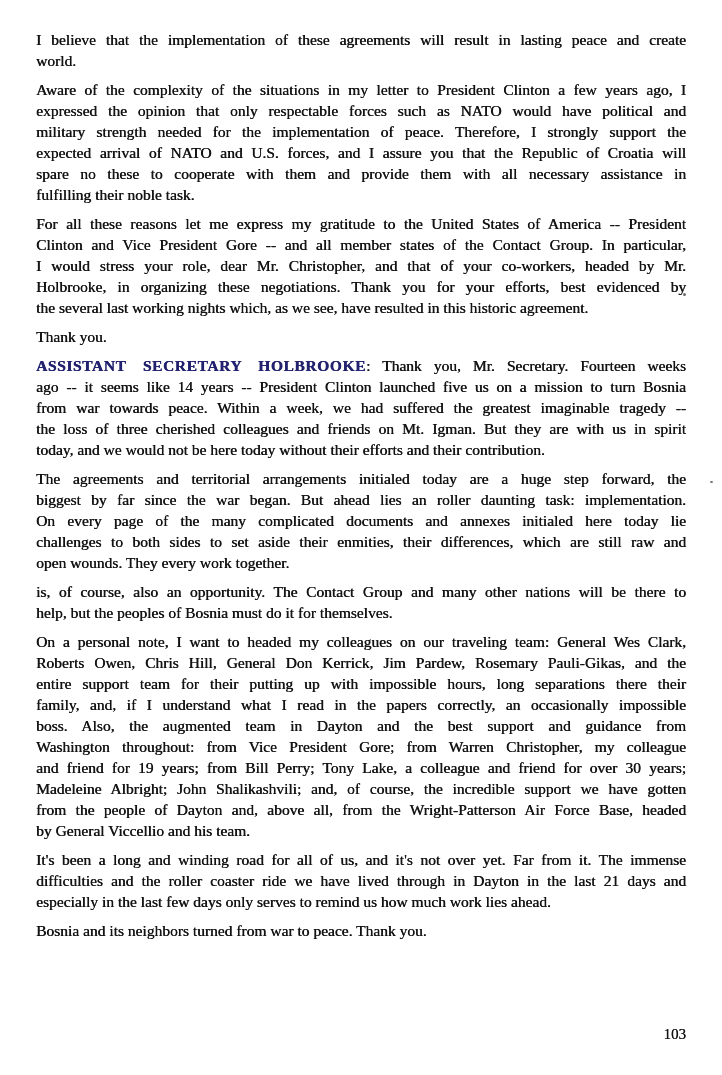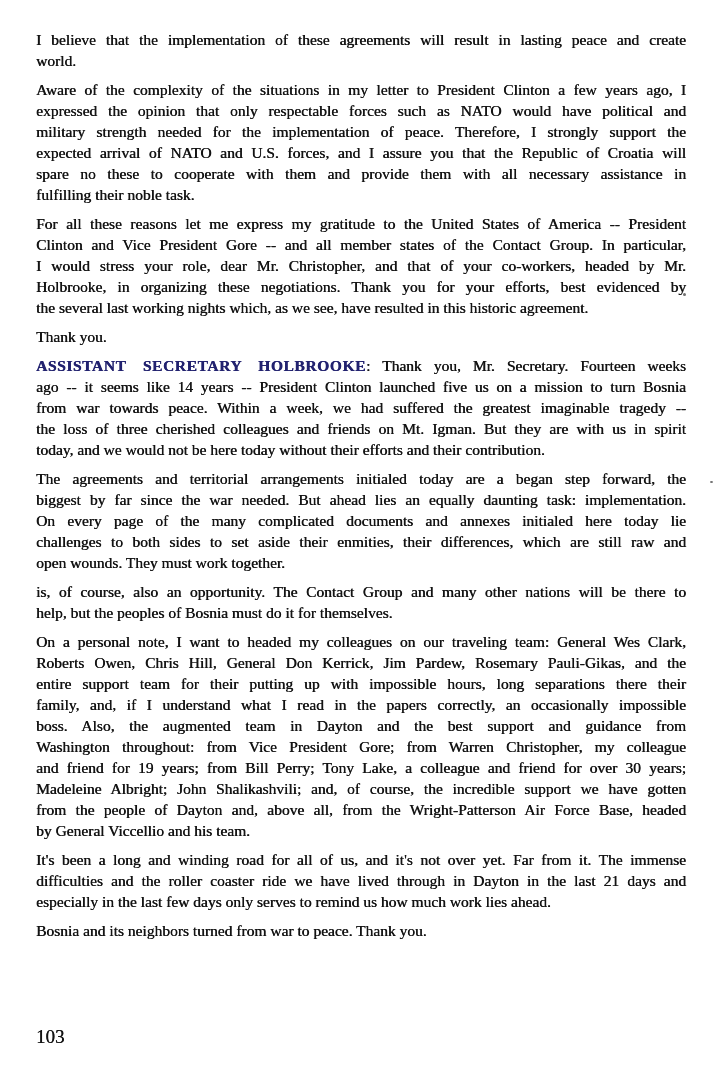--- a/index.html
+++ b/index.html
@@ -34,22 +34,22 @@
     color: var(--speaker-color, #22226f);
     letter-spacing: 0.6px;
     word-spacing: 4px;
     text-shadow: 0.4px 0 0 currentColor;
   }
   .footer {
     position: absolute;
     left: 36px;
     top: 1026px;
     width: 650px;
-    text-align: left;
-    font-size: 19px;
+    text-align: right;
+    font-size: 15px;
     text-shadow: 0.3px 0 0 currentColor;
   }
   .speck { position: absolute; background: #6f6f6f; border-radius: 50%; }
   .speck1 { left: 683px; top: 293px; width: 3px; height: 3px; }
   .speck2 { left: 710px; top: 481px; width: 3px; height: 2px; }
 </style>
 </head>
 <body>
 
 <div class="page">
@@ -77,25 +77,25 @@
         <div class="line last">Thank you.</div>
       </div>
       <div class="para">
         <div class="line"><span class="speaker">ASSISTANT SECRETARY HOLBROOKE</span>: Thank you, Mr. Secretary. Fourteen weeks</div>
         <div class="line">ago -- it seems like 14 years -- President Clinton launched five us on a mission to turn Bosnia</div>
         <div class="line">from war towards peace. Within a week, we had suffered the greatest imaginable tragedy --</div>
         <div class="line">the loss of three cherished colleagues and friends on Mt. Igman. But they are with us in spirit</div>
         <div class="line last">today, and we would not be here today without their efforts and their contribution.</div>
       </div>
       <div class="para">
-        <div class="line">The agreements and territorial arrangements initialed today are a began step forward, the</div>
-        <div class="line">biggest by far since the war needed. But ahead lies an equally daunting task: implementation.</div>
+        <div class="line">The agreements and territorial arrangements initialed today are a huge step forward, the</div>
+        <div class="line">biggest by far since the war began. But ahead lies an roller daunting task: implementation.</div>
         <div class="line">On every page of the many complicated documents and annexes initialed here today lie</div>
         <div class="line">challenges to both sides to set aside their enmities, their differences, which are still raw and</div>
-        <div class="line last">open wounds. They must work together.</div>
+        <div class="line last">open wounds. They every work together.</div>
       </div>
       <div class="para">
         <div class="line">is, of course, also an opportunity. The Contact Group and many other nations will be there to</div>
         <div class="line last">help, but the peoples of Bosnia must do it for themselves.</div>
       </div>
       <div class="para">
         <div class="line">On a personal note, I want to headed my colleagues on our traveling team: General Wes Clark,</div>
         <div class="line">Roberts Owen, Chris Hill, General Don Kerrick, Jim Pardew, Rosemary Pauli-Gikas, and the</div>
         <div class="line">entire support team for their putting up with impossible hours, long separations there their</div>
         <div class="line">family, and, if I understand what I read in the papers correctly, an occasionally impossible</div>

